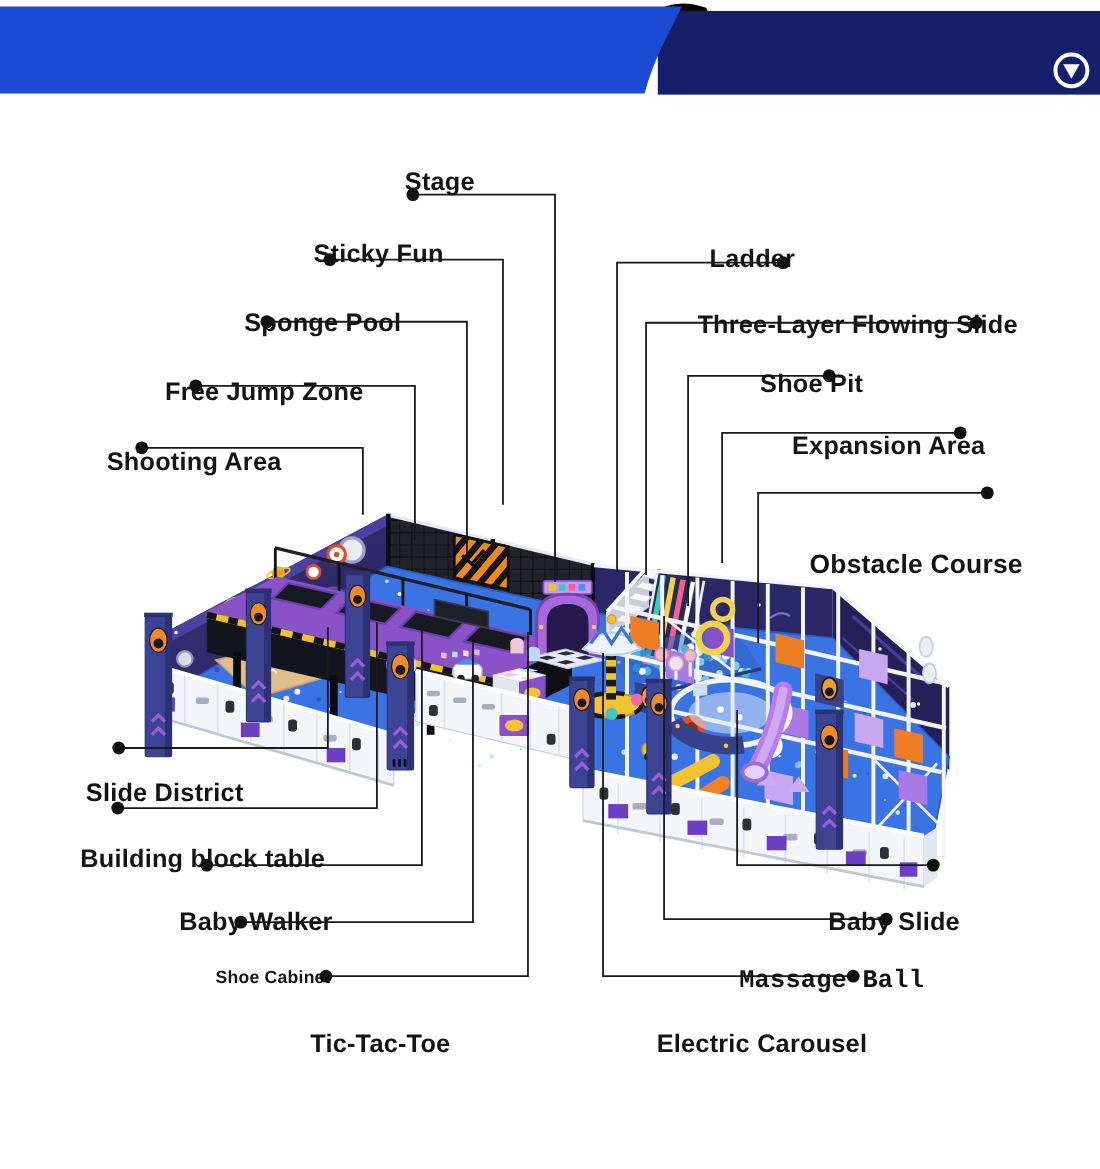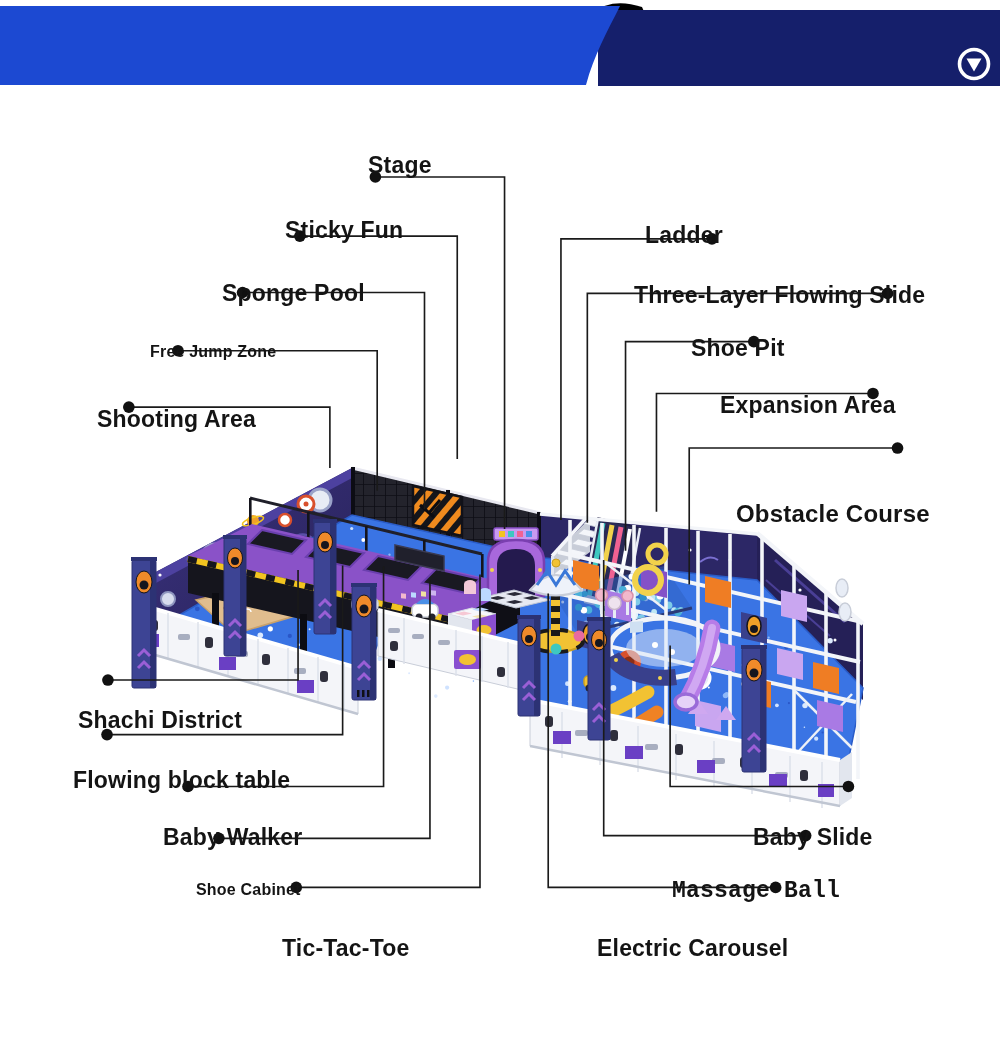--- a/index.html
+++ b/index.html
@@ -710,29 +710,29 @@
         <polyline points="836,909 614,909 614,606" fill="none" stroke="#1a1a1a" stroke-width="1.8"></polyline>
         <circle cx="836" cy="909" r="6.4" fill="#111111"></circle>
         <polyline points="803,966 553,966 553,643" fill="none" stroke="#1a1a1a" stroke-width="1.8"></polyline>
         <circle cx="803" cy="966" r="6.4" fill="#111111"></circle>
       </svg>
 
     <div id="labels">
         <div class="callout" style="left: 368px; top: 56px; font-size: 23px;">Stage</div>
         <div class="callout" style="left: 285px; top: 121px; font-size: 23px;">Sticky Fun</div>
         <div class="callout" style="left: 222px; top: 184px; font-size: 23px;">Sponge Pool</div>
-        <div class="callout" style="left: 150px; top: 247px; font-size: 16px;">Free Jump Zone</div>
+        <div class="callout" style="left: 150px; top: 247px; font-size: 23px;">Free Jump Zone</div>
         <div class="callout" style="left: 97px; top: 310px; font-size: 23px;">Shooting Area</div>
         <div class="callout" style="left: 645px; top: 126px; font-size: 23px;">Ladder</div>
         <div class="callout" style="left: 612px; top: 186px; font-size: 23px; margin-left: 22px;">Three-Layer Flowing Slide</div>
         <div class="callout" style="left: 691px; top: 239px; font-size: 23px;">Shoe Pit</div>
         <div class="callout" style="left: 720px; top: 296px; font-size: 23px;">Expansion Area</div>
         <div class="callout" style="left: 736px; top: 372px; font-size: 24px; margin-top: 32px;">Obstacle Course</div>
-        <div class="callout" style="left: 78px; top: 611px; font-size: 23px;">Shachi District</div>
-        <div class="callout" style="left: 73px; top: 671px; font-size: 23px;">Flowing block table</div>
+        <div class="callout" style="left: 78px; top: 611px; font-size: 23px;">Slide District</div>
+        <div class="callout" style="left: 73px; top: 671px; font-size: 23px;">Building block table</div>
         <div class="callout" style="left: 163px; top: 728px; font-size: 23px;">Baby Walker</div>
         <div class="callout" style="left: 196px; top: 785px; font-size: 16px;">Shoe Cabinet</div>
         <div class="callout" style="left: 282px; top: 839px; font-size: 23px;">Tic-Tac-Toe</div>
         <div class="callout" style="left: 753px; top: 728px; font-size: 23px;">Baby Slide</div>
         <div class="callout" style="left: 672px; top: 782px; font-size: 23px; font-family: Liberation Mono, monospace;">Massage Ball</div>
         <div class="callout" style="left: 597px; top: 839px; font-size: 23px;">Electric Carousel</div>
       </div>
   </div>
 </div>
 

